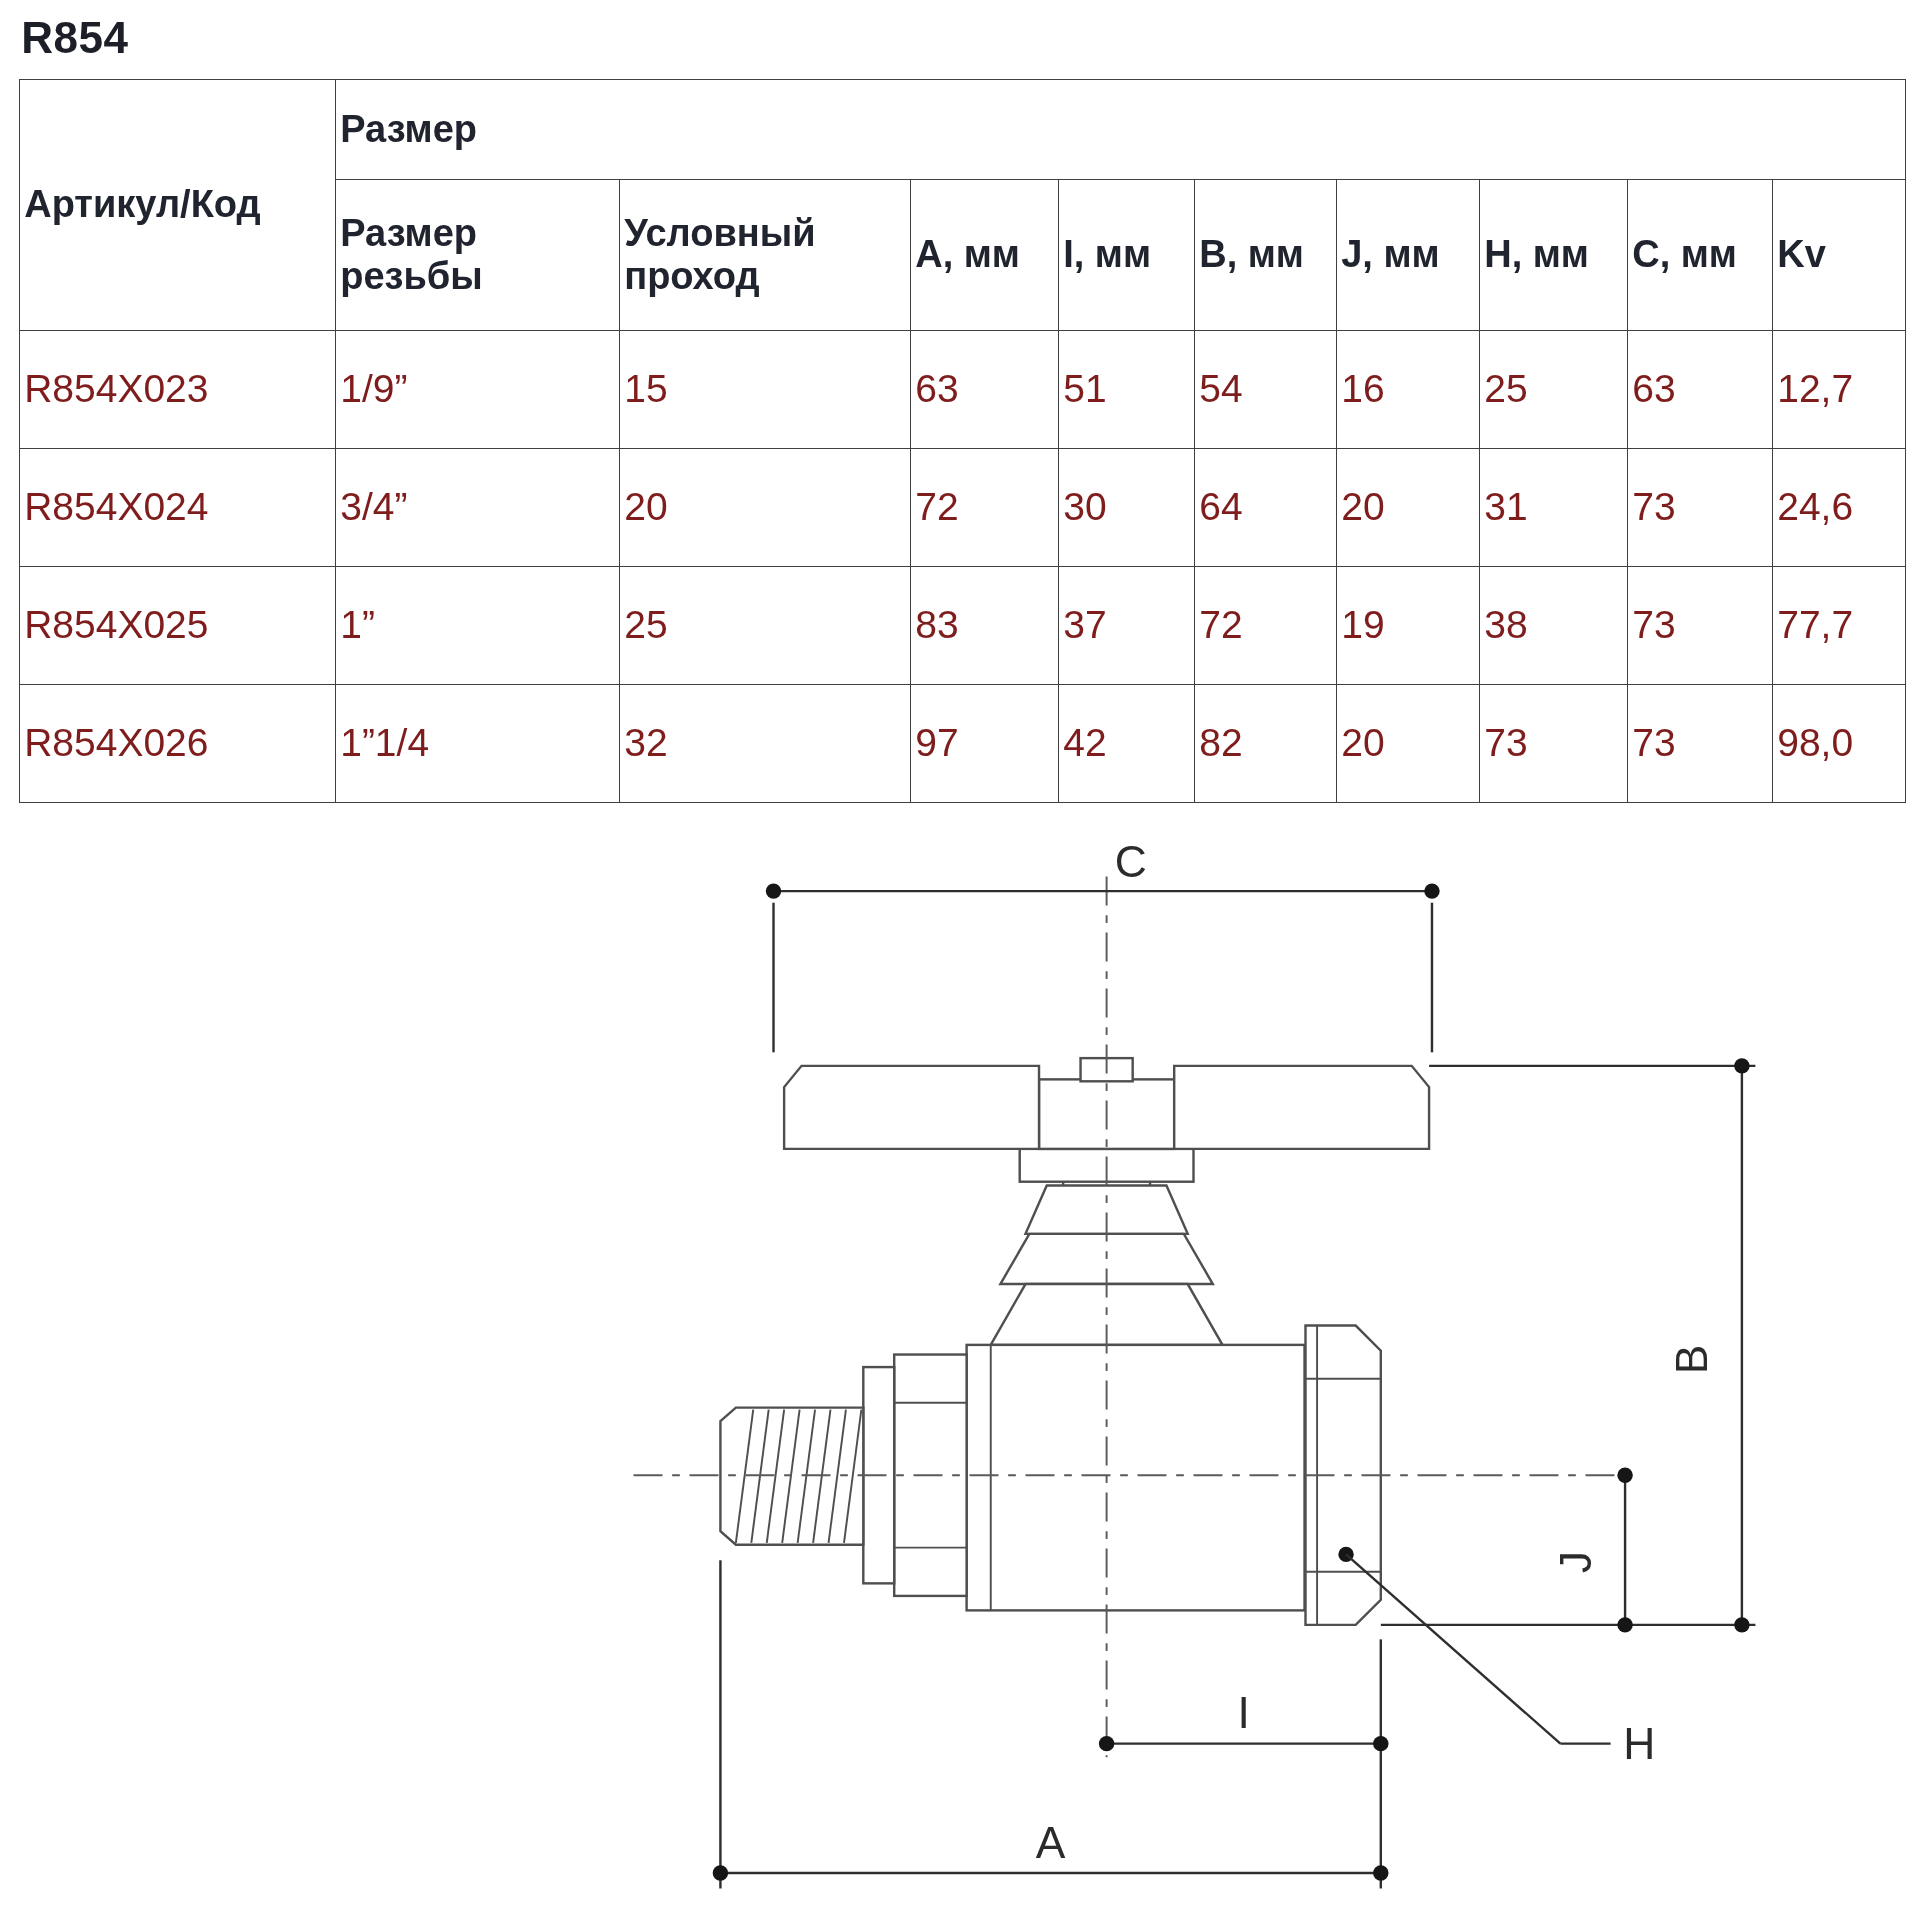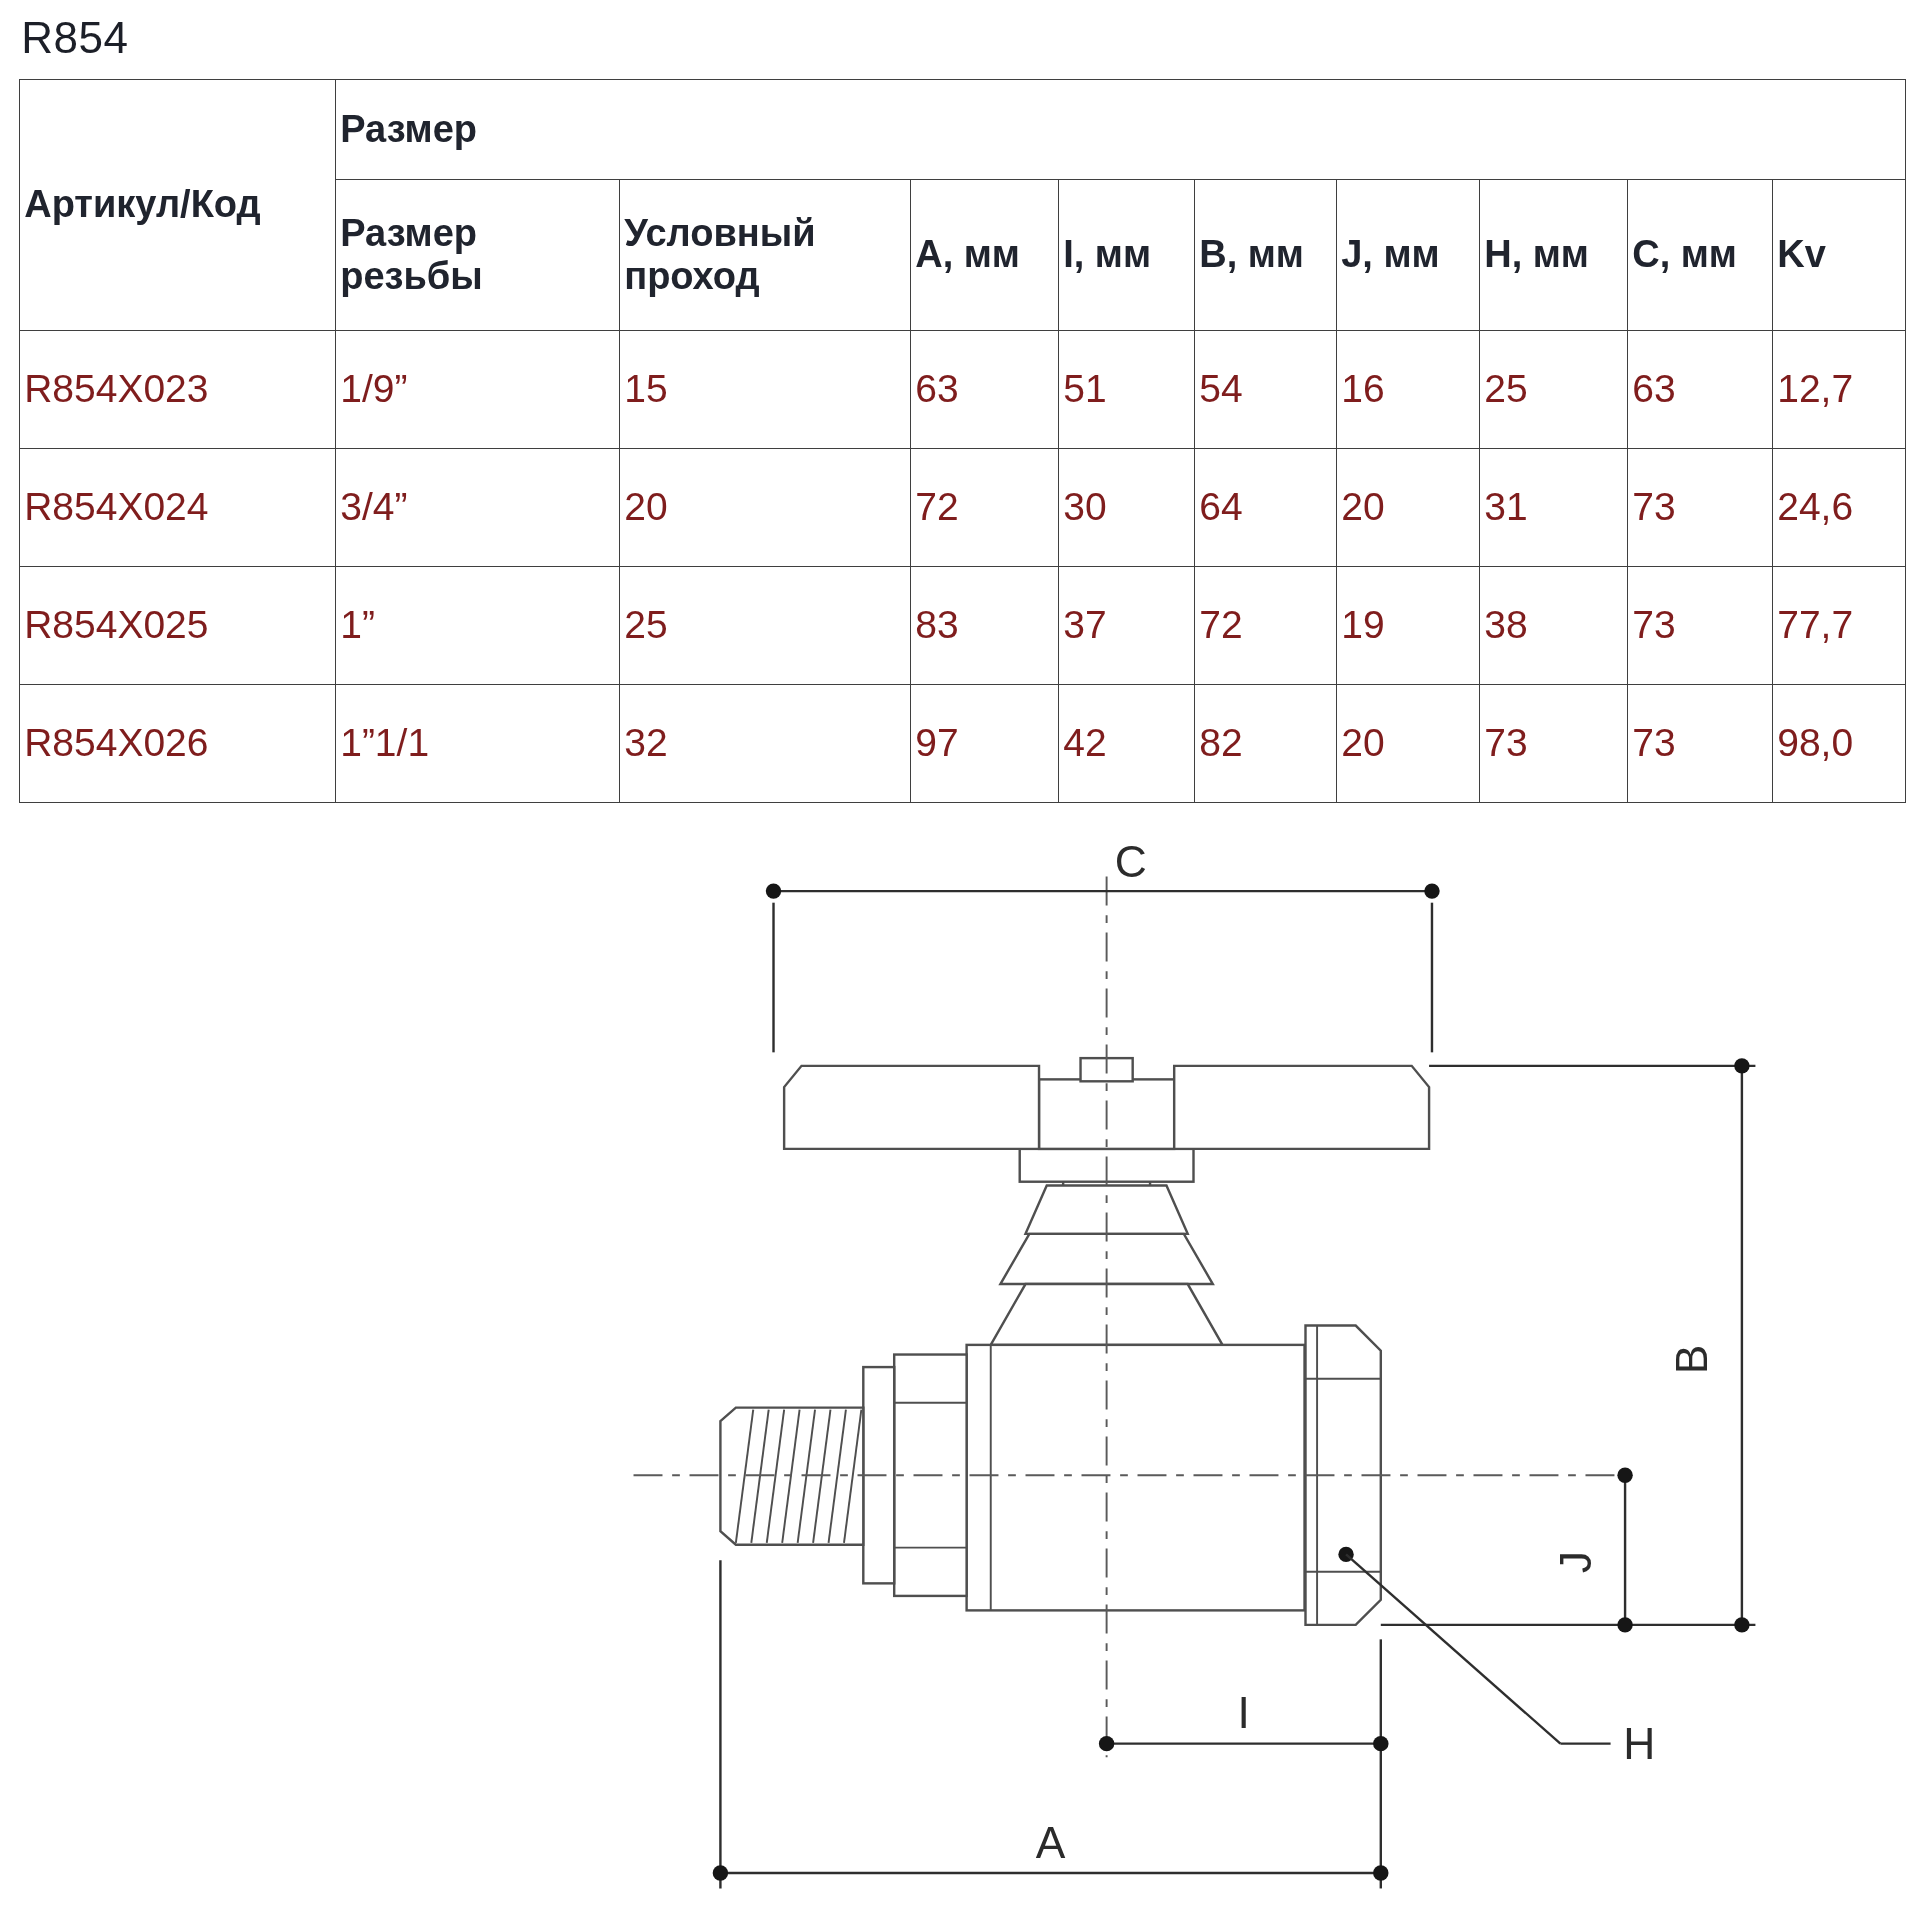--- a/index.html
+++ b/index.html
@@ -3,21 +3,21 @@
 <meta charset="utf-8">
 <style>
   html,body{margin:0;padding:0;background:#fff;}
   body{
     width:1931px;height:1931px;overflow:hidden;
     font-family:"Liberation Sans","DejaVu Sans",sans-serif;
     color:#232732;
   }
   .page{padding:11.6px 19.3px 0 19.3px;}
   .title{
-    font-size:44px;font-weight:400;color:#1c1f28;
+    font-size:44px;font-weight:700;color:#1c1f28;
     margin:1.9px 0 15.4px 1.9px;letter-spacing:0.5px;
   }
   table.dims{
     border-collapse:collapse;table-layout:fixed;width:1885px;
   }
   table.dims th, table.dims td{
     border:1.9px solid #3f3f3f;
     text-align:left;vertical-align:middle;
     padding:0 3.9px;
     white-space:pre-line;
@@ -113,21 +113,21 @@
         <td>83</td>
         <td>37</td>
         <td>72</td>
         <td>19</td>
         <td>38</td>
         <td>73</td>
         <td>77,7</td>
       </tr>
       <tr class="data-row">
         <td>R854X026</td>
-        <td>1”1/1</td>
+        <td>1”1/4</td>
         <td>32</td>
         <td>97</td>
         <td>42</td>
         <td>82</td>
         <td>20</td>
         <td>73</td>
         <td>73</td>
         <td>98,0</td>
       </tr>
     </tbody>

